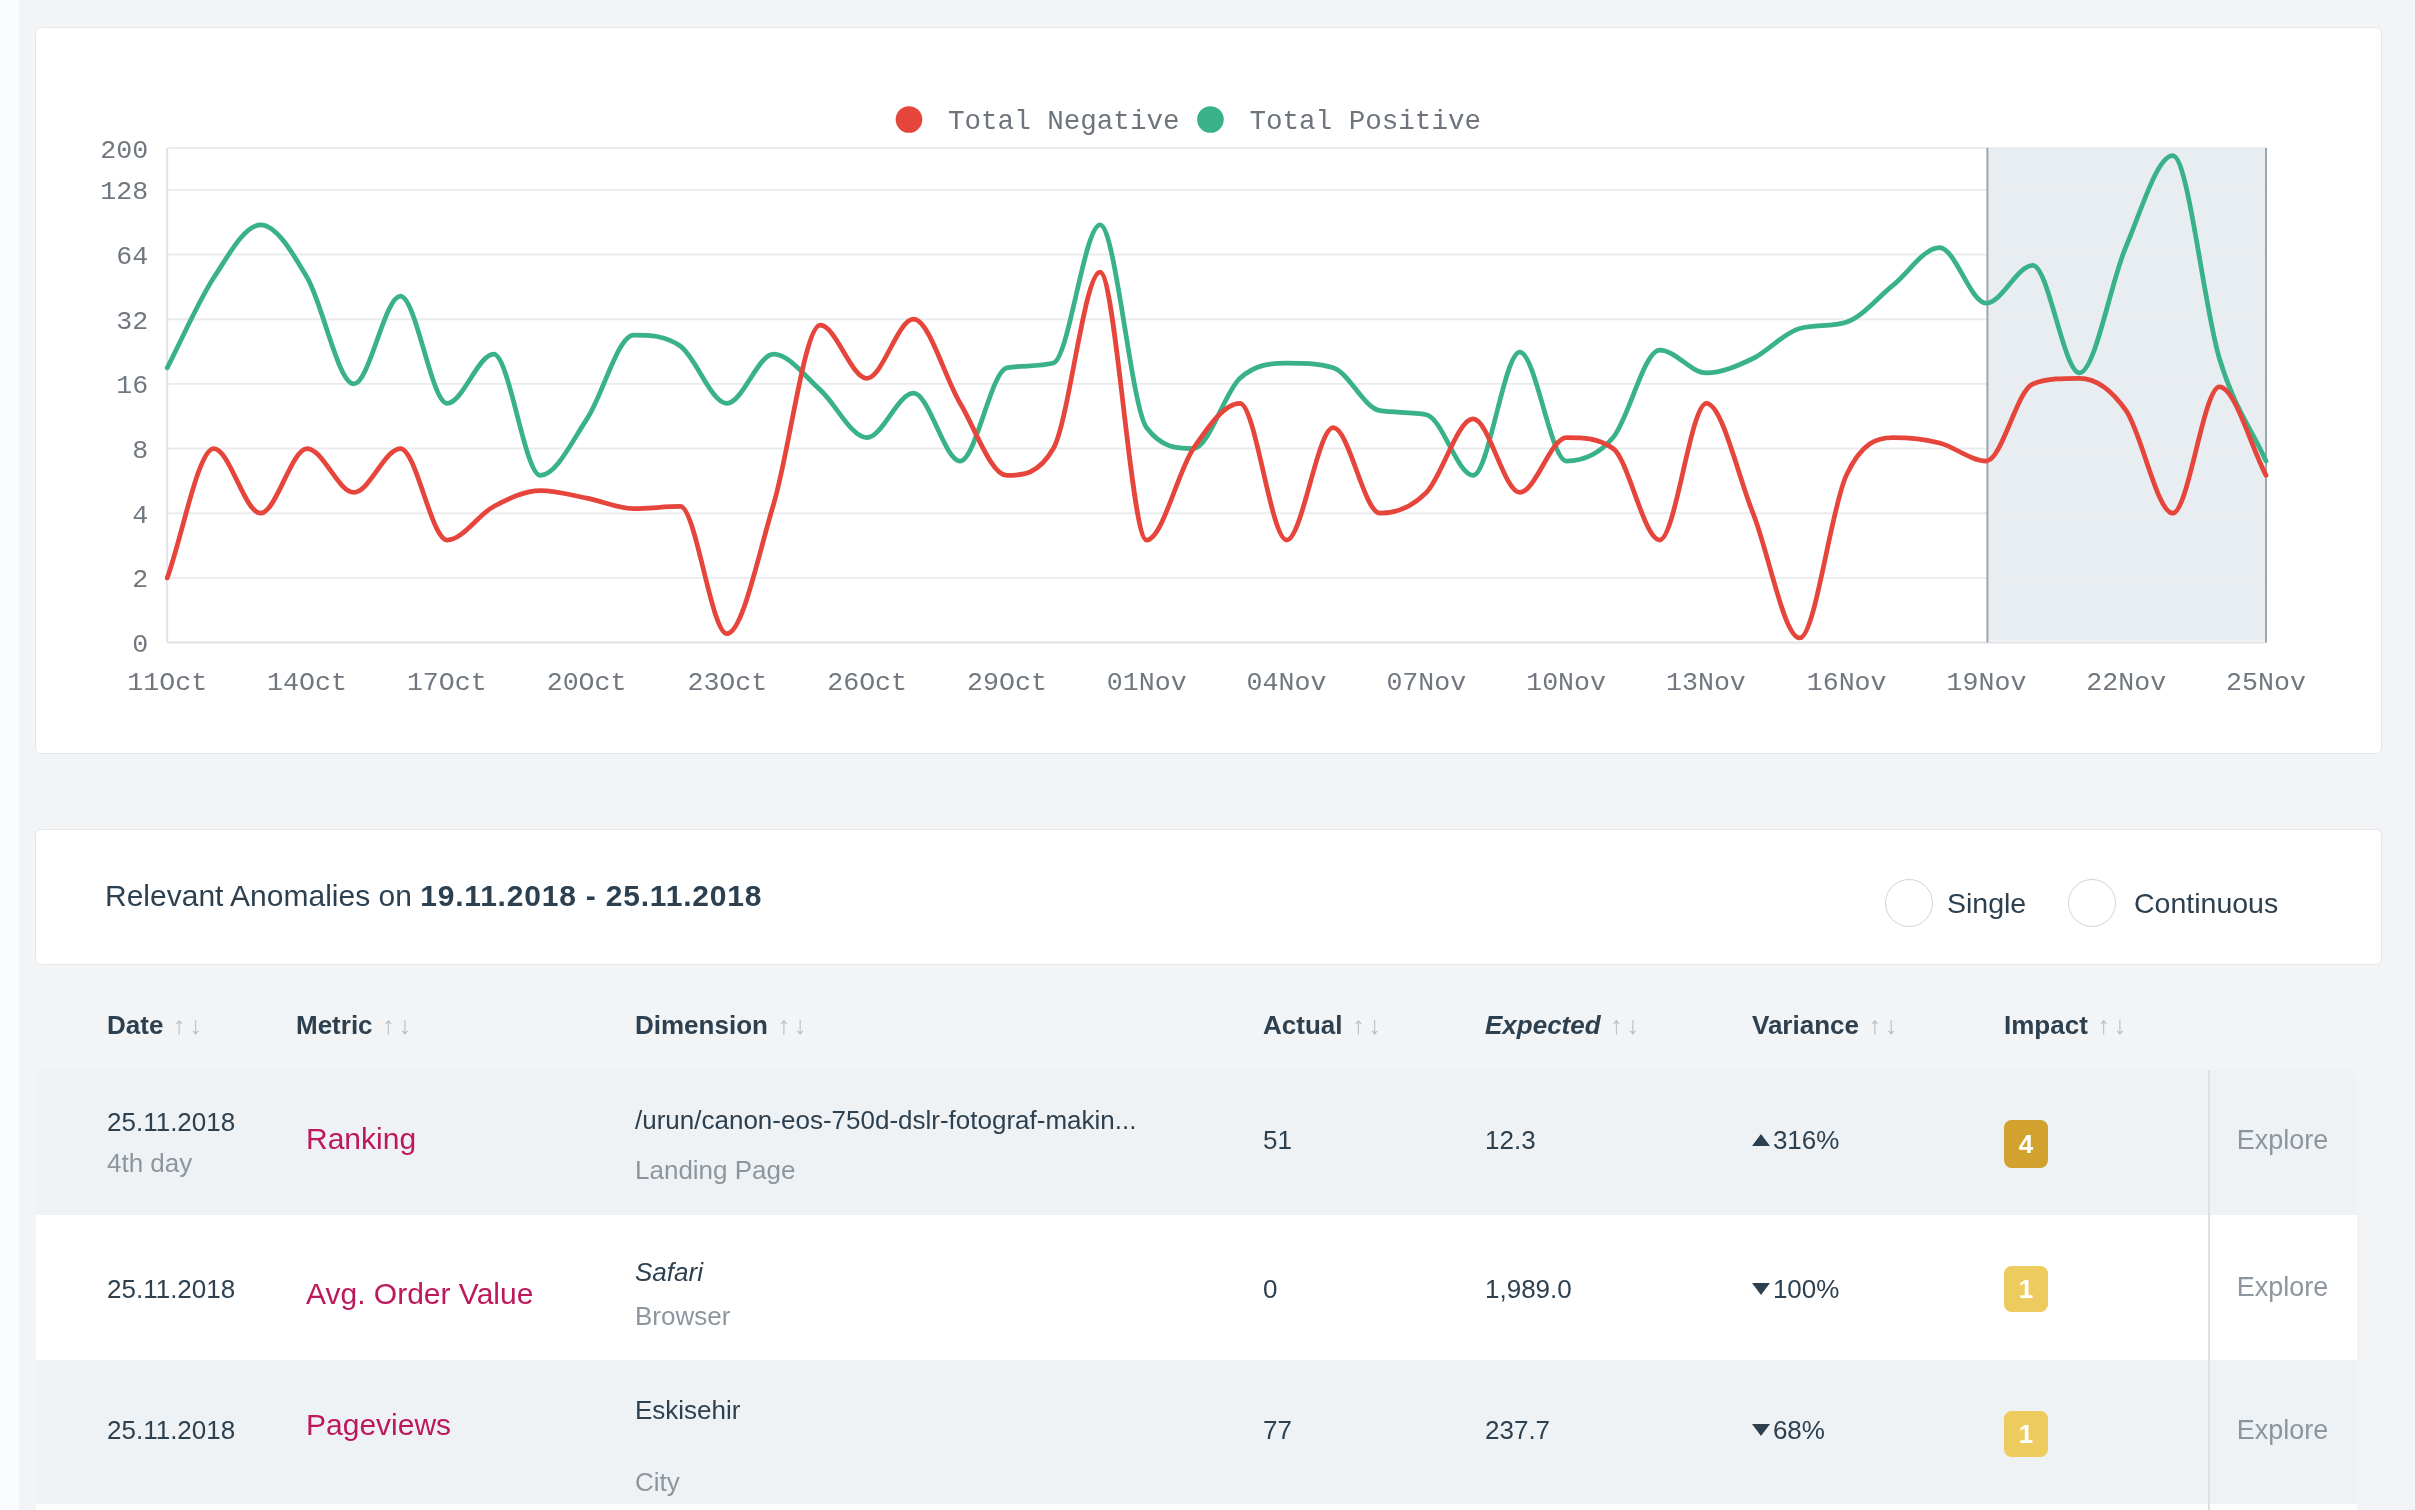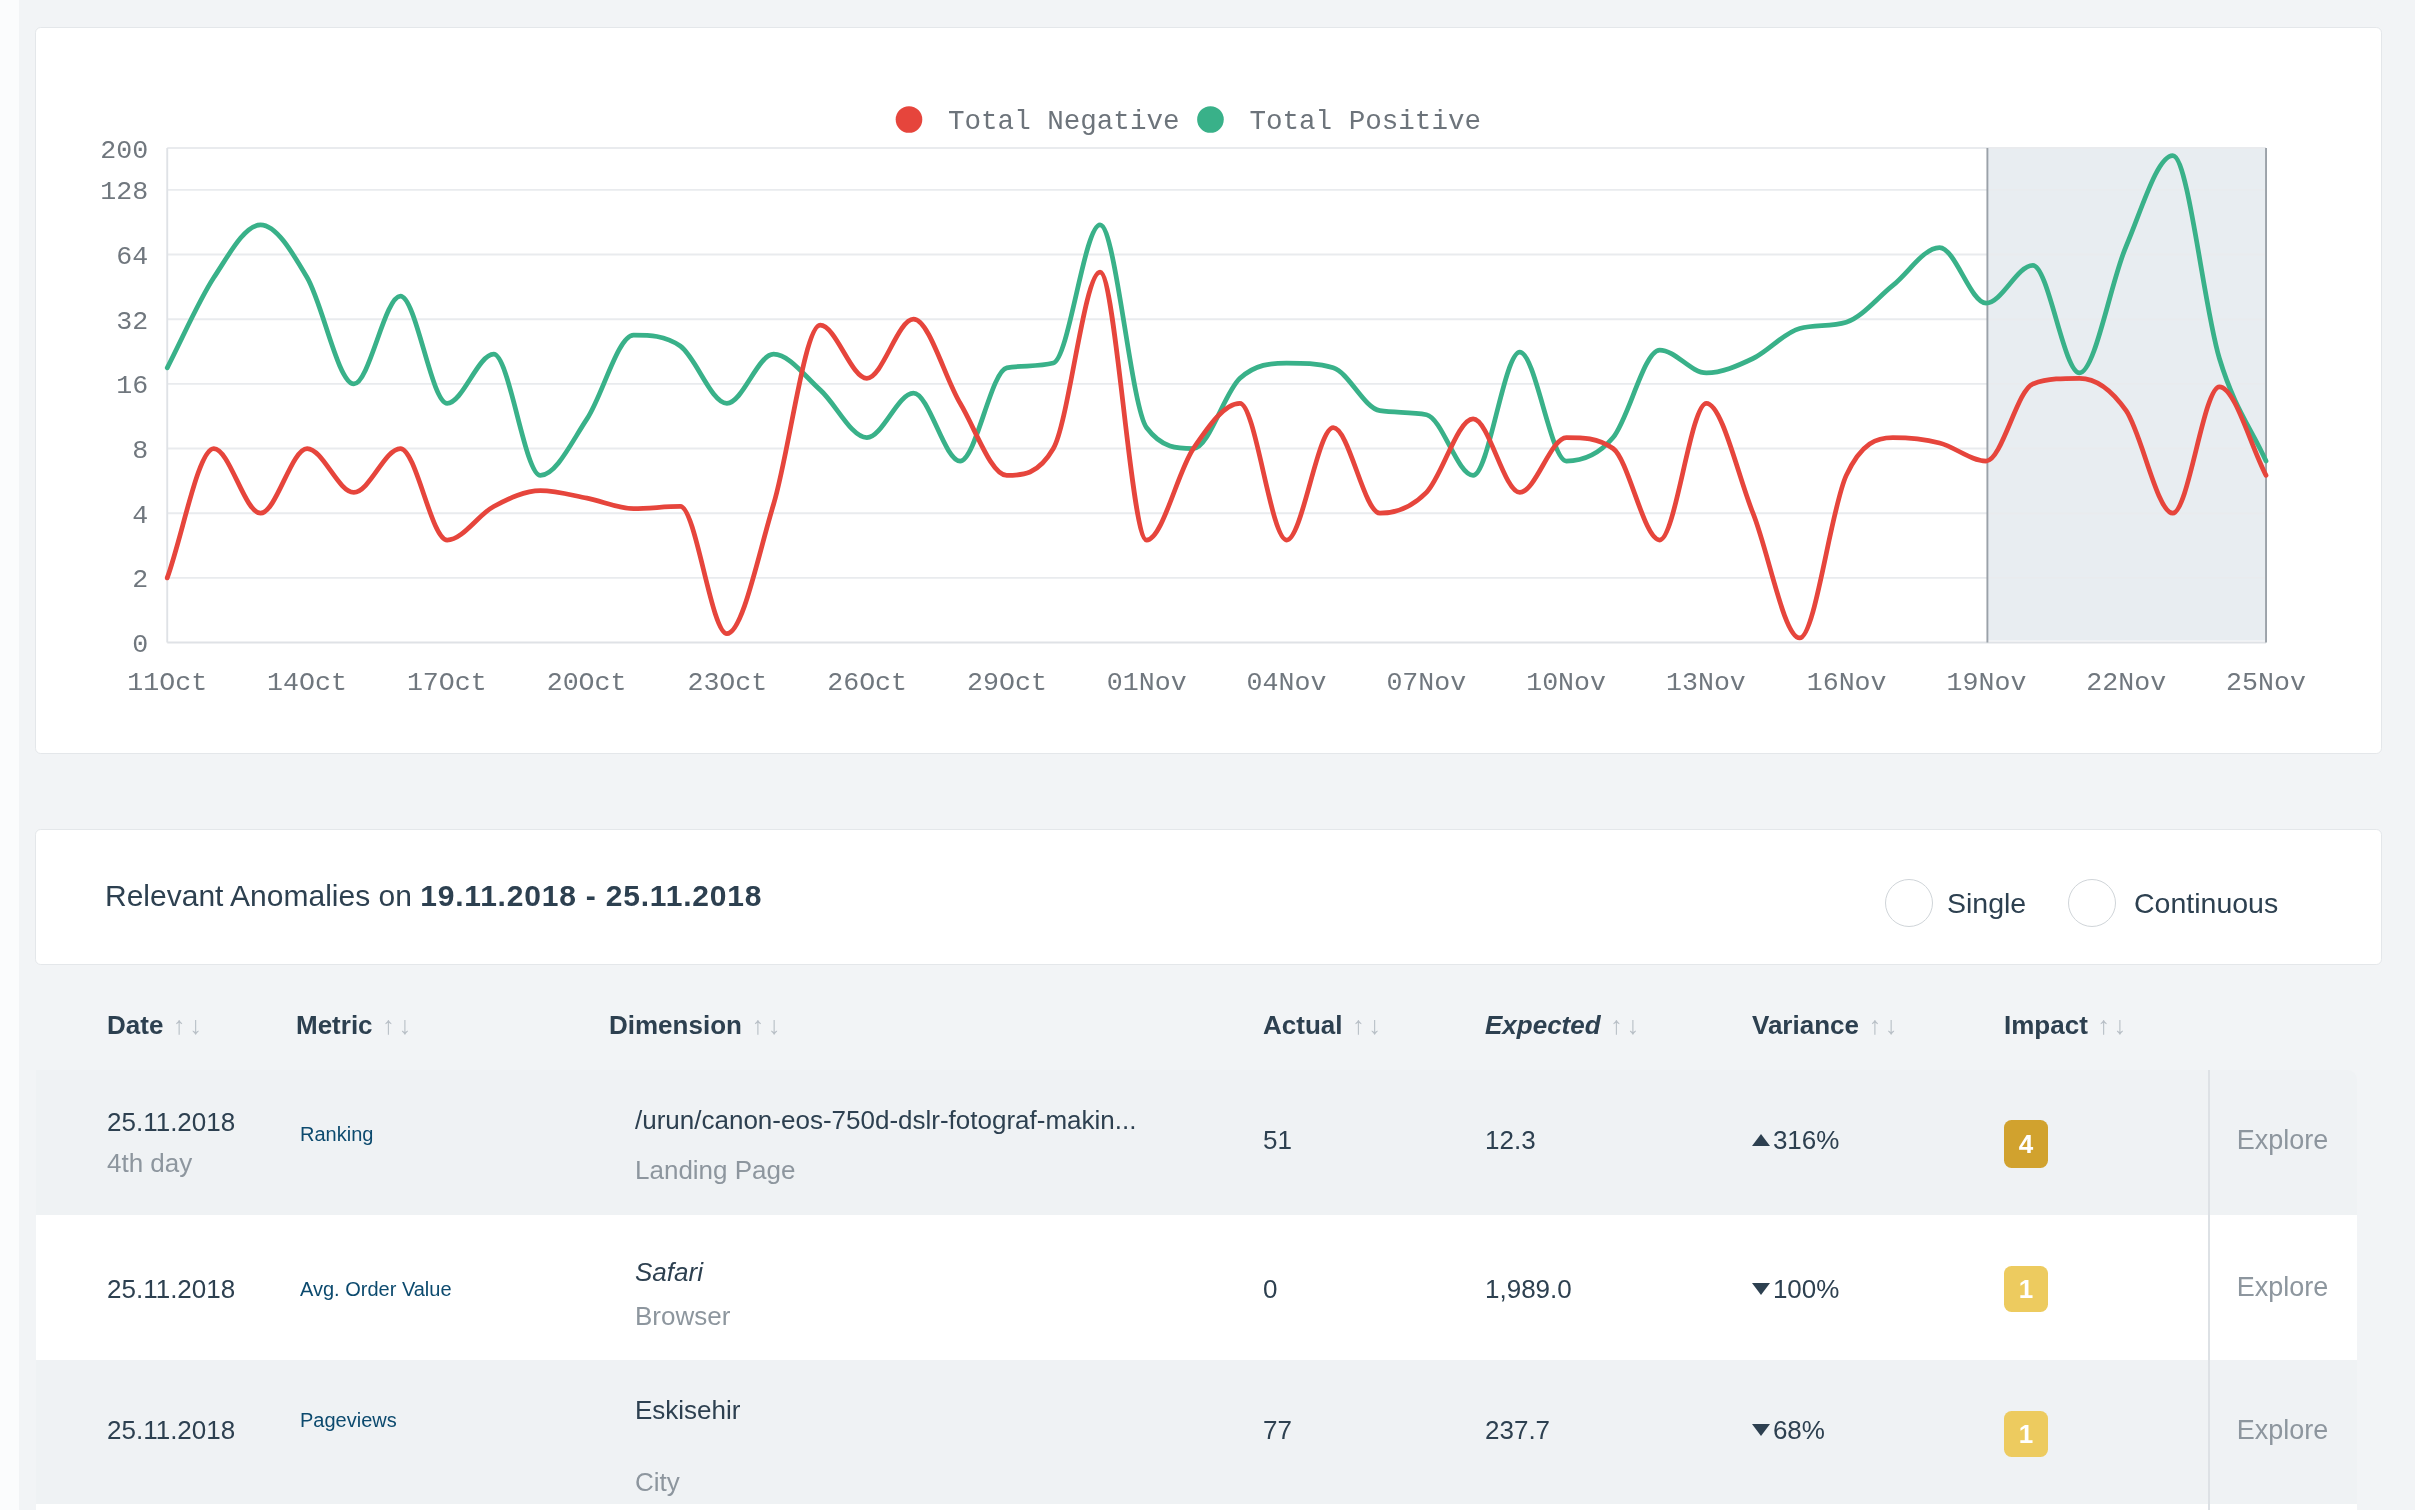--- a/index.html
+++ b/index.html
@@ -13,21 +13,21 @@
 .sph{position:absolute;left:69px;top:13.3px;font-size:27.6px;color:#aab1b9;}
 .radio{position:absolute;width:48px;height:48px;border:1.9px solid #d0d5d9;border-radius:50%;background:#fff;}
 .rlabel{position:absolute;font-size:28.5px;color:#2d4050;}
 .th{position:absolute;top:1010px;font-size:26px;font-weight:700;color:#2d4050;}
 .arr{font-weight:400;color:#b8bfc6;font-size:25px;letter-spacing:3.8px;margin-left:9.5px;}
 .row{position:absolute;left:36px;width:2321px;}
 .gray{background:#eff2f4;}
 .white{background:#ffffff;}
 .sep{position:absolute;left:2172px;top:0;bottom:0;width:1.9px;background:#dde1e5;}
 .c1{position:absolute;font-size:26px;line-height:1;left:71px;color:#2d4050;}
-.c2{position:absolute;font-size:20px;line-height:1;left:264px;color:#0c4a6e;}
+.c2{position:absolute;font-size:30px;line-height:1;left:270px;color:#be185d;}
 .c3{position:absolute;font-size:26px;line-height:1;left:599px;color:#2d4050;}
 .c4{position:absolute;font-size:26px;line-height:1;left:1227px;color:#2d4050;}
 .c5{position:absolute;font-size:26px;line-height:1;left:1449px;color:#2d4050;}
 .c6{position:absolute;font-size:26px;line-height:1;left:1716px;color:#2d4050;}
 .gtxt{color:#8d969e;}
 .badge{position:absolute;left:1968px;width:44px;height:46px;line-height:46px;border-radius:7.6px;color:#fff;font-size:26px;font-weight:700;text-align:center;line-height:46px;}
 .b1{background:#d1a22e;}
 .b2{background:#edcb5f;}
 .explore{position:absolute;left:2156px;width:181px;text-align:center;font-size:27px;color:#8d969e;}
 .tri{display:inline-block;width:0;height:0;margin-right:2.9px;position:relative;top:-2.9px;}
@@ -86,21 +86,21 @@
 <div class="card" id="searchcard">
   <div class="title">Relevant Anomalies on <b>19.11.2018 - 25.11.2018</b></div>
   <div class="radio" style="left:1849px;top:49px;"></div>
   <div class="rlabel" style="left:1911px;top:57px;">Single</div>
   <div class="radio" style="left:2032px;top:49px;"></div>
   <div class="rlabel" style="left:2098px;top:57px;">Continuous</div>
 </div>
 
 <div class="th" style="left:107px;">Date<span class="arr">↑↓</span></div>
 <div class="th" style="left:288px;margin-left:8px;">Metric<span class="arr">↑↓</span></div>
-<div class="th" style="left:609px;">Dimension<span class="arr">↑↓</span></div>
+<div class="th" style="left:635px;">Dimension<span class="arr">↑↓</span></div>
 <div class="th" style="left:1263px;">Actual<span class="arr">↑↓</span></div>
 <div class="th" style="left:1485px;font-style:italic;">Expected<span class="arr">↑↓</span></div>
 <div class="th" style="left:1752px;">Variance<span class="arr">↑↓</span></div>
 <div class="th" style="left:2004px;">Impact<span class="arr">↑↓</span></div>
 
 <div class="row gray" style="top:1070px;height:145px;border-radius:0 9.5px 0 0;">
   <div class="c1" style="top:39px;">25.11.2018</div>
   <div class="c1 gtxt" style="top:80px;">4th day</div>
   <div class="c2" style="top:54px;">Ranking</div>
   <div class="c3" style="top:37px;">/urun/canon-eos-750d-dslr-fotograf-makin...</div>

